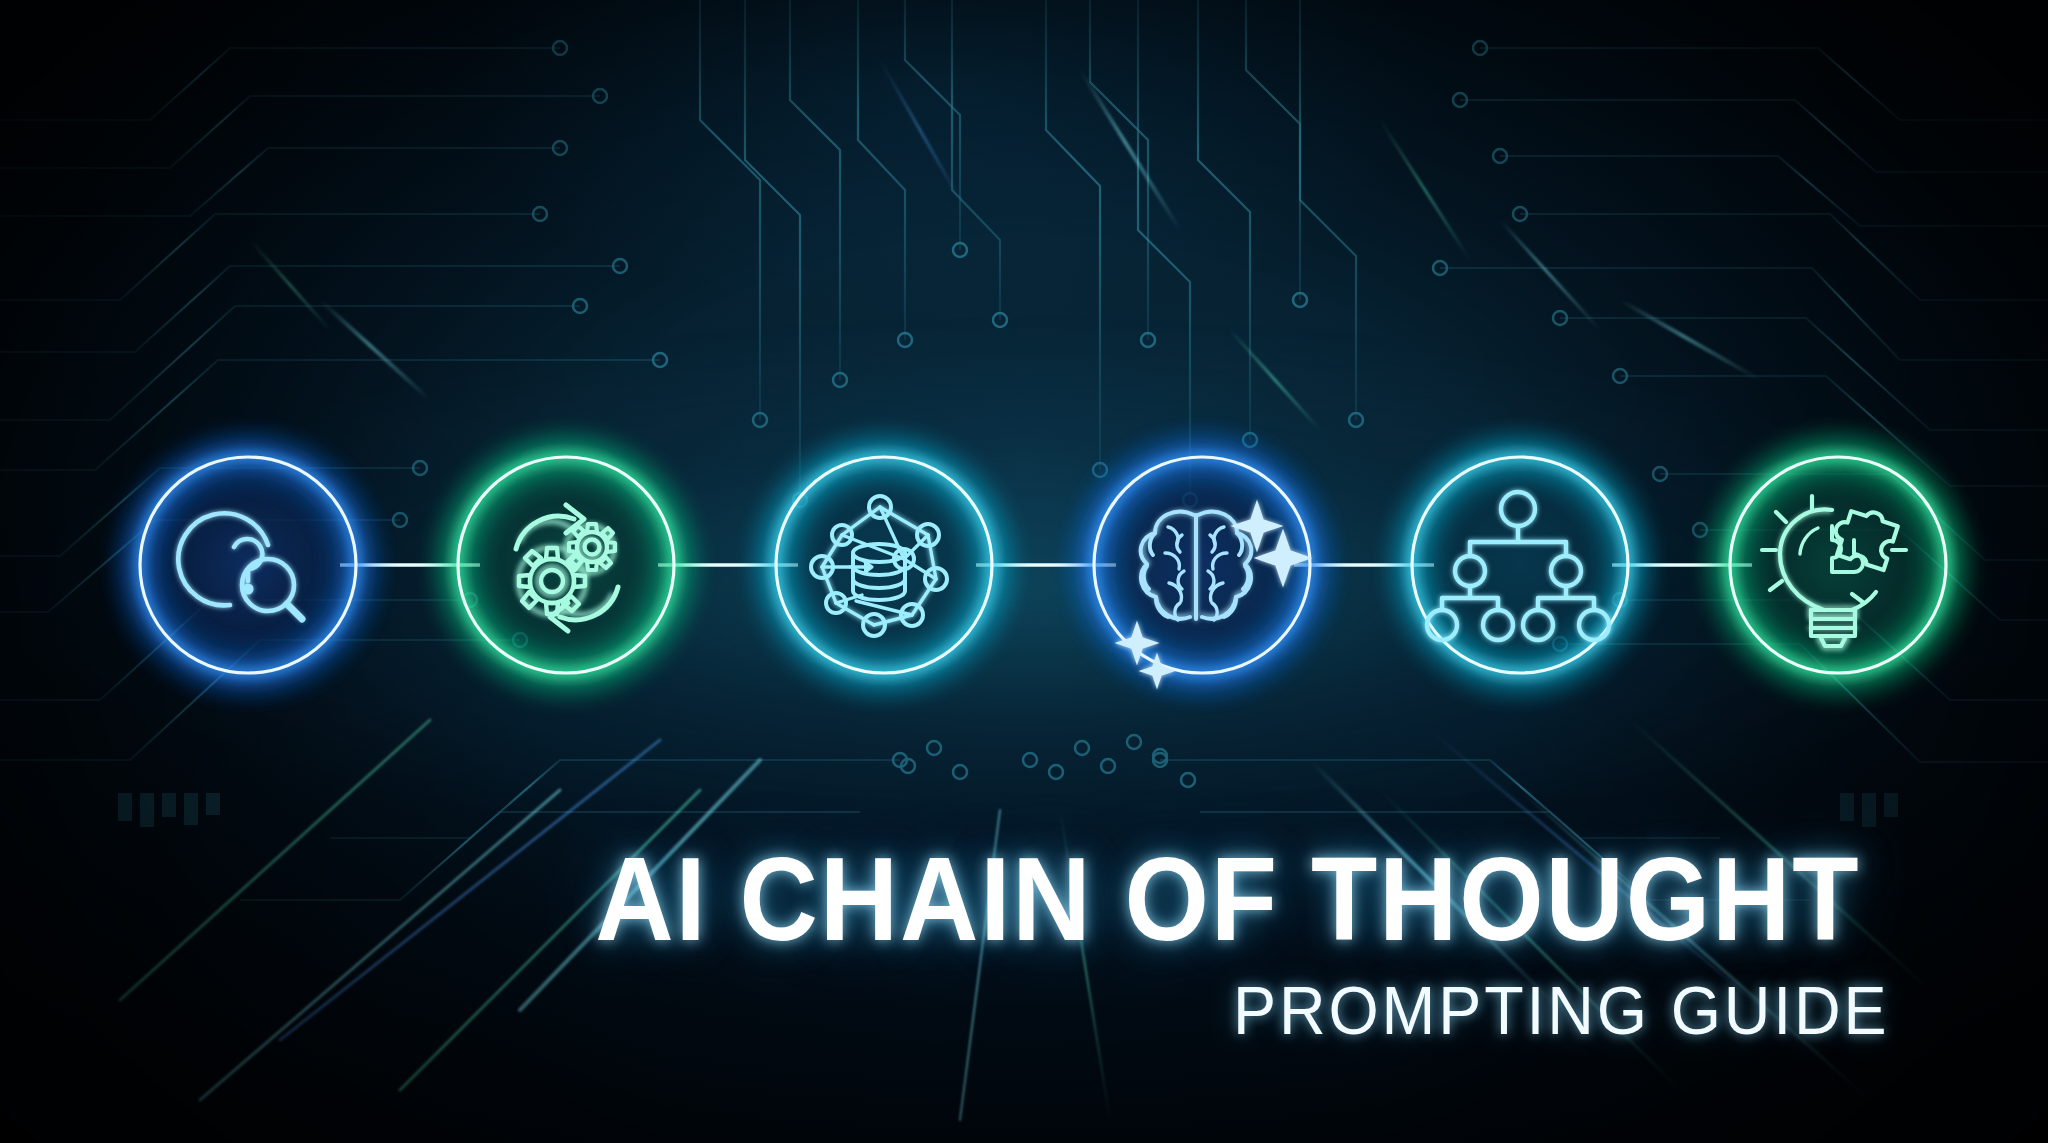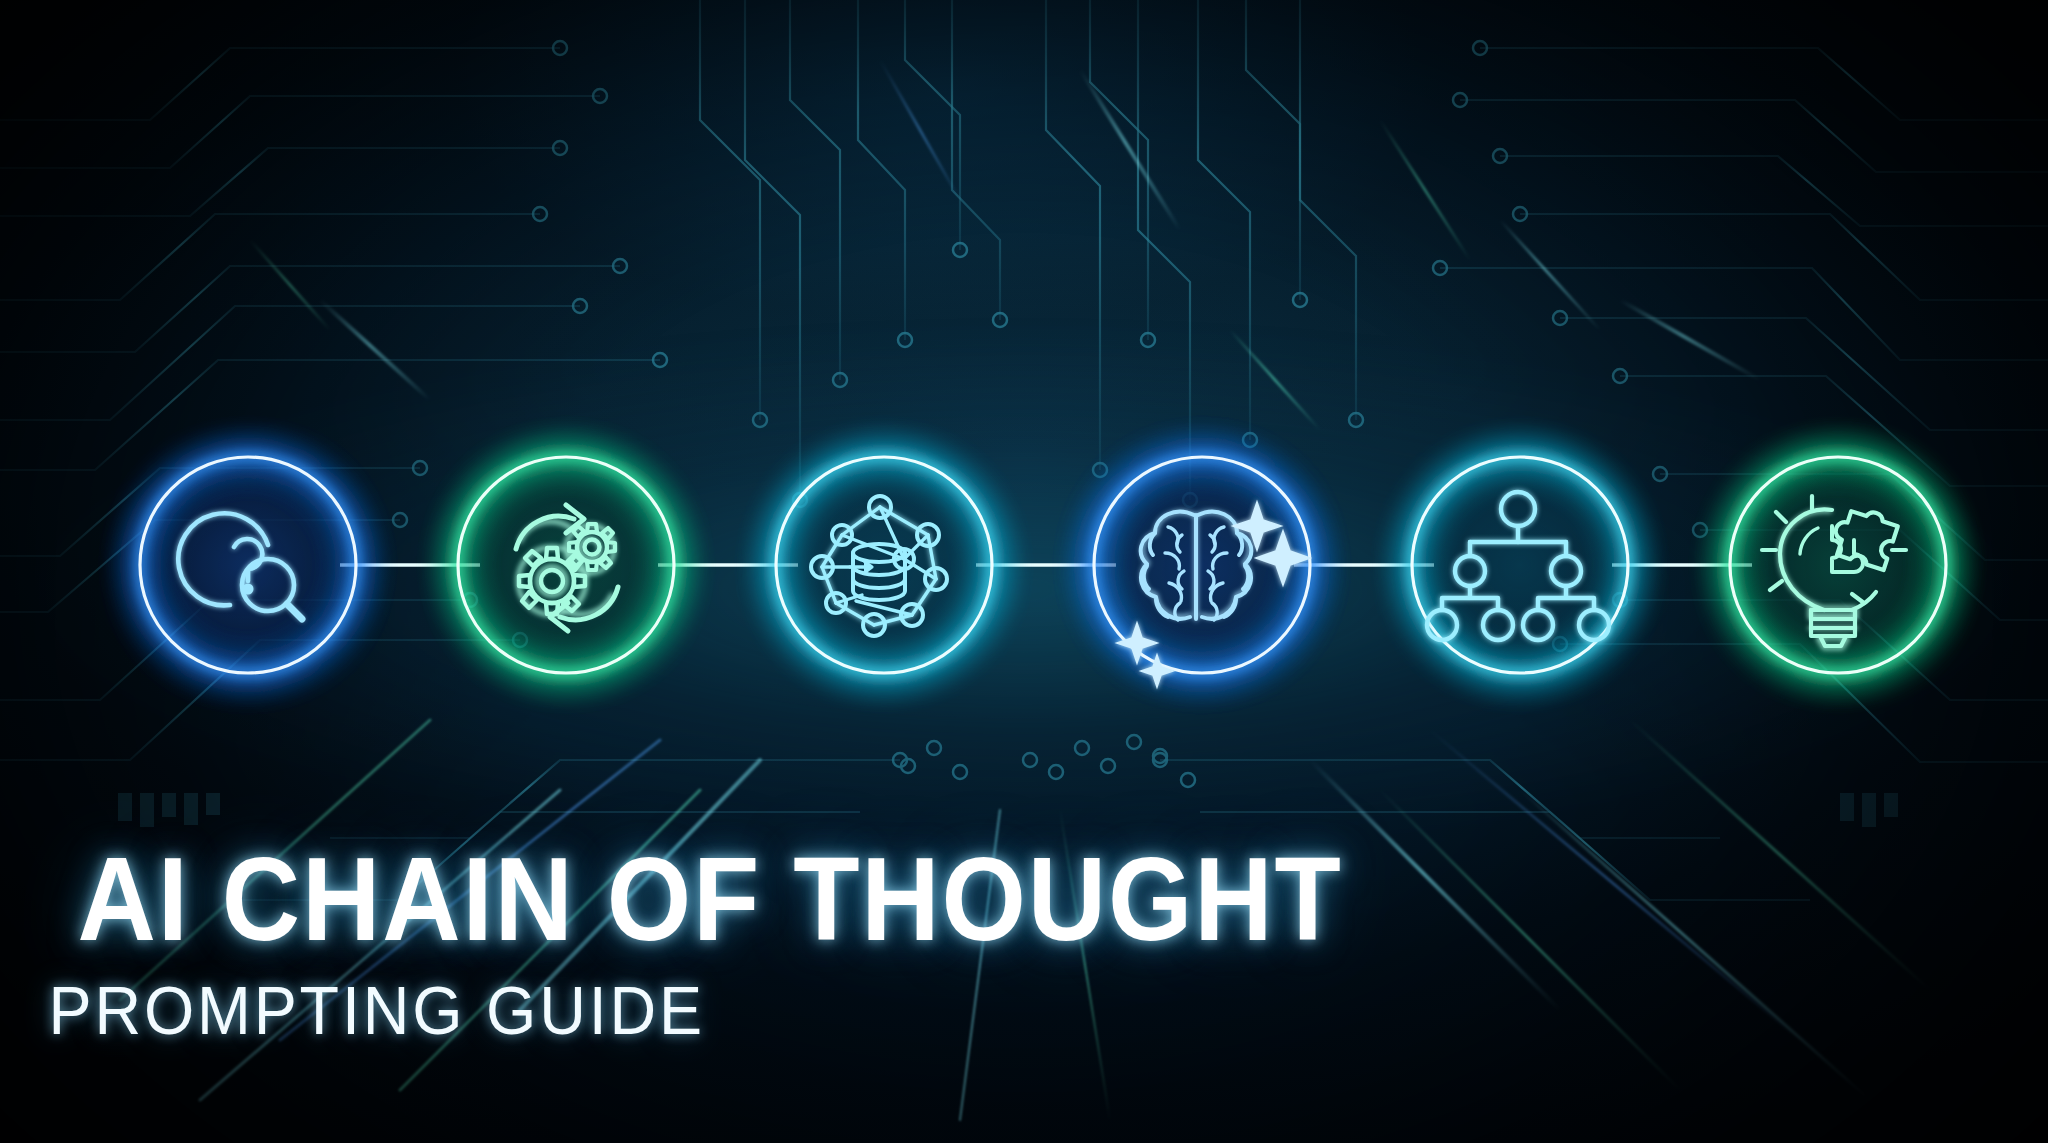--- a/index.html
+++ b/index.html
@@ -43,21 +43,21 @@
     filter: blur(14px);
   }
 
   svg.layer { position: absolute; left: 0; top: 0; }
 
   
   .title-wrap {
     position: absolute;
     left: 0; top: 840px;
     width: 1938px;
-    text-align: left;
+    text-align: right;
     z-index: 40;
   }
   .main-title {
     font-family: "Liberation Sans Narrow", "Liberation Sans", sans-serif;
     font-weight: 700;
     font-size: 118px;
     line-height: 1.0;
     letter-spacing: 2px;
     color: #ffffff;
     transform: scaleX(0.92);

